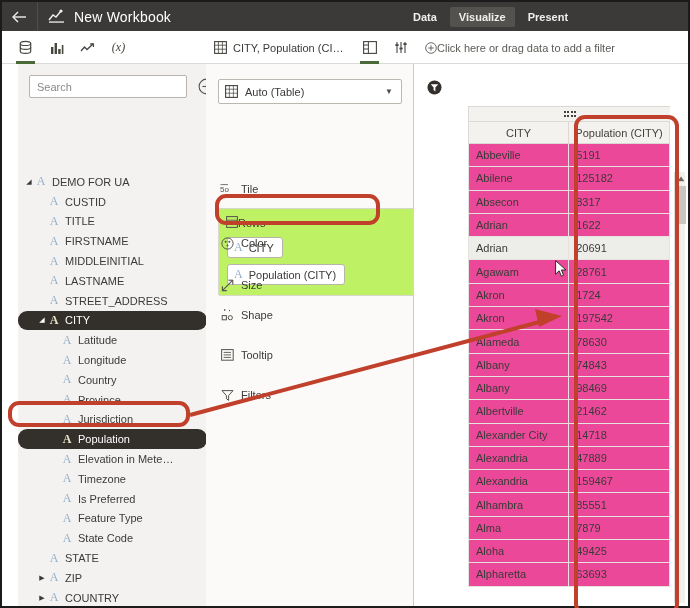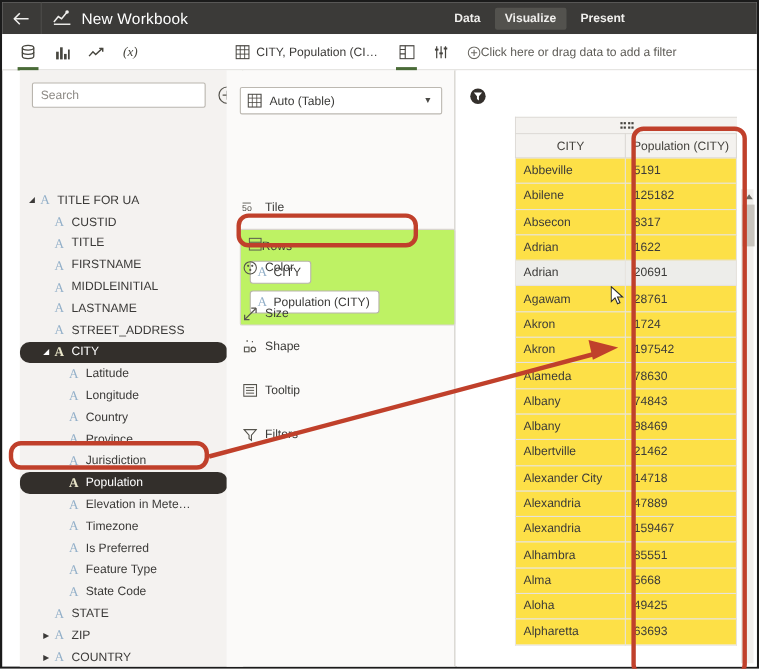--- a/index.html
+++ b/index.html
@@ -139,21 +139,21 @@
   }
   .dots{ display:grid; grid-template-columns:repeat(4,2px); grid-gap:1.5px; }
   .dots i{ width:2px; height:2px; background:#46443f; display:block; }
   table.grid{ border-collapse:collapse; table-layout:fixed; }
   table.grid th{
     height:22px; font-weight:normal; font-size:11px; color:#44423d; text-align:center;
     border:1px solid #dcd9d4; background:#f4f2ef;
   }
   table.grid td{
     height:23.3px; font-size:11px; color:#3b3a38; text-align:left;
-    border:1px solid #e6e3de; padding-left:7px; background:#fde047;
+    border:1px solid #e6e3de; padding-left:7px; background:#ec4899;
   }
   table.grid tr.hov td{ background:#ededea; }
   col.c1{ width:102px; } col.c2{ width:103px; }
 
   .vscroll-right{
     position:absolute; right:3px; top:108px; width:11px; bottom:3px; background:#f2f0ed;
     border-left:1px solid #e0ddd8;
   }
   .vscroll-right .up{
     position:absolute; top:2px; left:1px; width:9px; height:9px;
@@ -286,21 +286,21 @@
           <line x1="8.5" y1="4.4" x2="8.5" y2="12.6" stroke="#54524c" stroke-width="1.1"></line>
           <line x1="4.4" y1="8.5" x2="12.6" y2="8.5" stroke="#54524c" stroke-width="1.1"></line>
         </svg>
       </div>
     </div>
 
     <div class="tree" id="tree">
         <div class="trow" style="padding-left: 6px;">
           <span class="caret">◢</span>
           <span class="tico">A</span>
-          <span class="tlabel">TITLE FOR UA</span>
+          <span class="tlabel">DEMO FOR UA</span>
         </div>
         <div class="trow" style="padding-left: 19px;">
           <span class="caret"></span>
           <span class="tico">A</span>
           <span class="tlabel">CUSTID</span>
         </div>
         <div class="trow" style="padding-left: 19px;">
           <span class="caret"></span>
           <span class="tico">A</span>
           <span class="tlabel">TITLE</span>
@@ -608,21 +608,21 @@
             <tr>
               <td>Alexandria</td>
               <td>159467</td>
             </tr>
             <tr>
               <td>Alhambra</td>
               <td>85551</td>
             </tr>
             <tr>
               <td>Alma</td>
-              <td>5668</td>
+              <td>7879</td>
             </tr>
             <tr>
               <td>Aloha</td>
               <td>49425</td>
             </tr>
             <tr>
               <td>Alpharetta</td>
               <td>63693</td>
             </tr>
           </tbody>

